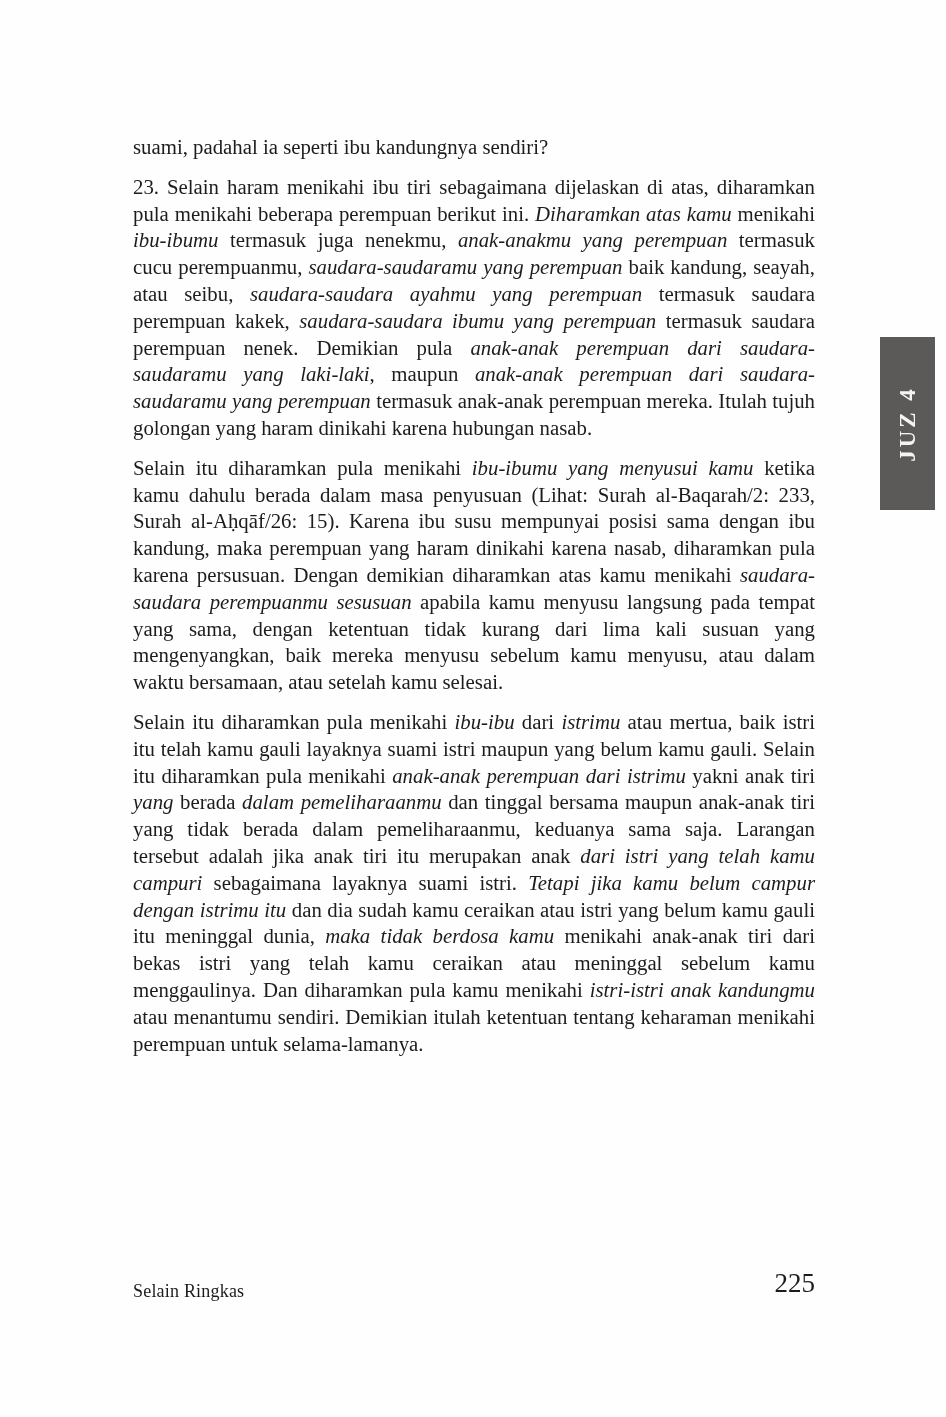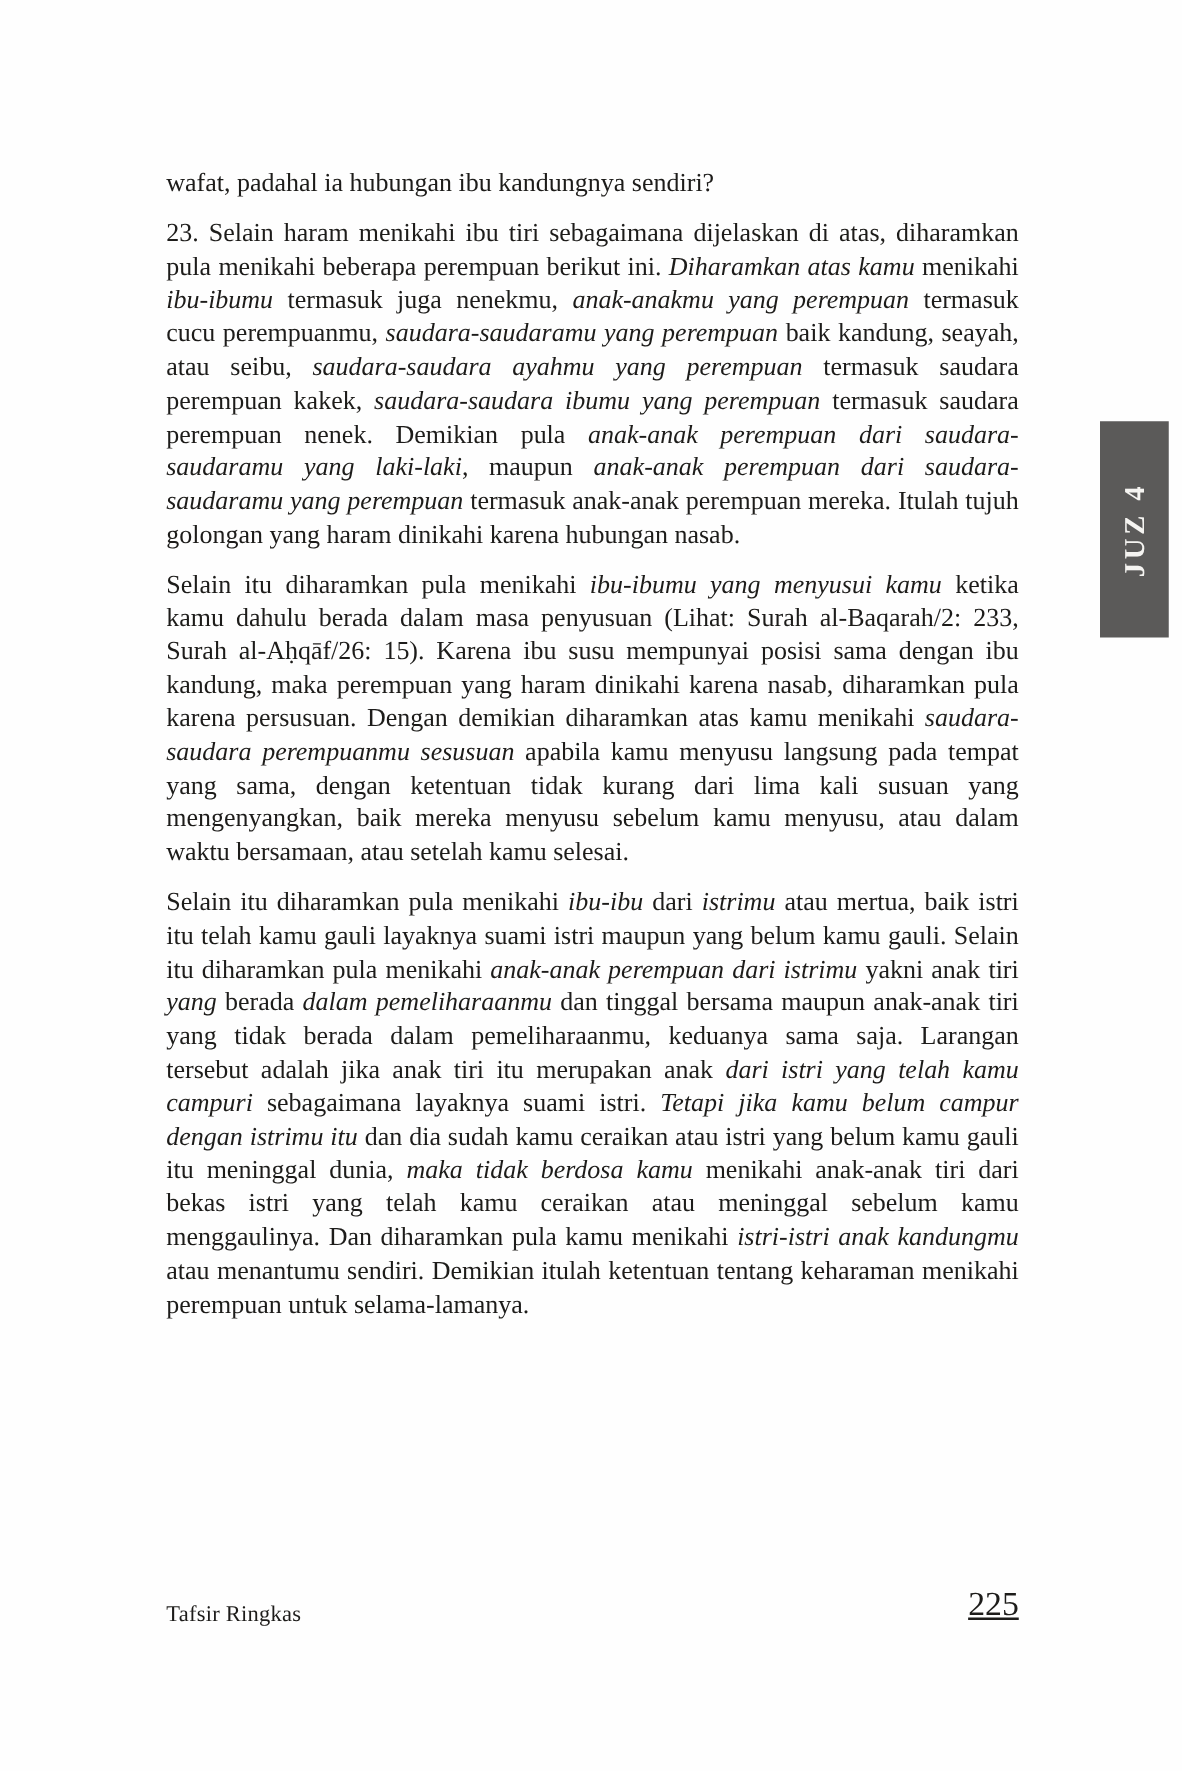--- a/index.html
+++ b/index.html
@@ -57,36 +57,35 @@
     font-size: 18px;
     letter-spacing: 0.2px;
   }
   .footer-page-number {
     position: absolute;
     left: 133px;
     top: 1268px;
     width: 682px;
     text-align: right;
     font-size: 27px;
-    text-decoration: underline;
   }
 </style>
 </head>
 <body>
 
 <div class="page">
 
   <div class="text-block">
-      <p><span>wafat, padahal ia hubungan ibu kandungnya sendiri?</span></p>
+      <p><span>suami, padahal ia seperti ibu kandungnya sendiri?</span></p>
       <p><span>23. Selain haram menikahi ibu tiri sebagaimana dijelaskan di atas, diharamkan pula menikahi beberapa perempuan berikut ini. </span><i>Diharamkan atas kamu </i><span>menikahi </span><i>ibu-ibumu </i><span>termasuk juga nenekmu, </span><i>anak-anakmu yang perempuan </i><span>termasuk cucu perempuanmu, </span><i>saudara-saudaramu yang perempuan </i><span>baik kandung, seayah, atau seibu, </span><i>saudara-saudara ayahmu yang perempuan </i><span>termasuk saudara perempuan kakek, </span><i>saudara-saudara ibumu yang perempuan </i><span>termasuk saudara perempuan nenek. Demikian pula </span><i>anak-anak perempuan dari saudara-saudaramu yang laki-laki</i><span>, maupun </span><i>anak-anak perempuan dari saudara-saudaramu yang perempuan </i><span>termasuk anak-anak perempuan mereka. Itulah tujuh golongan yang haram dinikahi karena hubungan nasab.</span></p>
       <p><span>Selain itu diharamkan pula menikahi </span><i>ibu-ibumu yang menyusui kamu </i><span>ketika kamu dahulu berada dalam masa penyusuan (Lihat: Surah al-Baqarah/2: 233, Surah al-Aḥqāf/26: 15). Karena ibu susu mempunyai posisi sama dengan ibu kandung, maka perempuan yang haram dinikahi karena nasab, diharamkan pula karena persusuan. Dengan demikian diharamkan atas kamu menikahi </span><i>saudara-saudara perempuanmu sesusuan </i><span>apabila kamu menyusu langsung pada tempat yang sama, dengan ketentuan tidak kurang dari lima kali susuan yang mengenyangkan, baik mereka menyusu sebelum kamu menyusu, atau dalam waktu bersamaan, atau setelah kamu selesai.</span></p>
       <p><span>Selain itu diharamkan pula menikahi </span><i>ibu-ibu </i><span>dari </span><i>istrimu </i><span>atau mertua, baik istri itu telah kamu gauli layaknya suami istri maupun yang belum kamu gauli. Selain itu diharamkan pula menikahi </span><i>anak-anak perempuan dari istrimu </i><span>yakni anak tiri </span><i>yang </i><span>berada </span><i>dalam pemeliharaanmu </i><span>dan tinggal bersama maupun anak-anak tiri yang tidak berada dalam pemeliharaanmu, keduanya sama saja. Larangan tersebut adalah jika anak tiri itu merupakan anak </span><i>dari istri yang telah kamu campuri </i><span>sebagaimana layaknya suami istri. </span><i>Tetapi jika kamu belum campur dengan istrimu itu </i><span>dan dia sudah kamu ceraikan atau istri yang belum kamu gauli itu meninggal dunia, </span><i>maka tidak berdosa kamu </i><span>menikahi anak-anak tiri dari bekas istri yang telah kamu ceraikan atau meninggal sebelum kamu menggaulinya. Dan diharamkan pula kamu menikahi </span><i>istri-istri anak kandungmu </i><span>atau menantumu sendiri. Demikian itulah ketentuan tentang keharaman menikahi perempuan untuk selama-lamanya.</span></p>
     </div>
 
   <div class="juz-tab" style="background: rgb(91, 90, 89);">
     <span class="juz-label" style="color: rgb(245, 244, 241);">JUZ 4</span>
   </div>
 
-  <div class="footer-book-title">Tafsir Ringkas</div>
+  <div class="footer-book-title">Selain Ringkas</div>
 
   <div class="footer-page-number">225</div>
 
 </div>
 
 </body></html>

